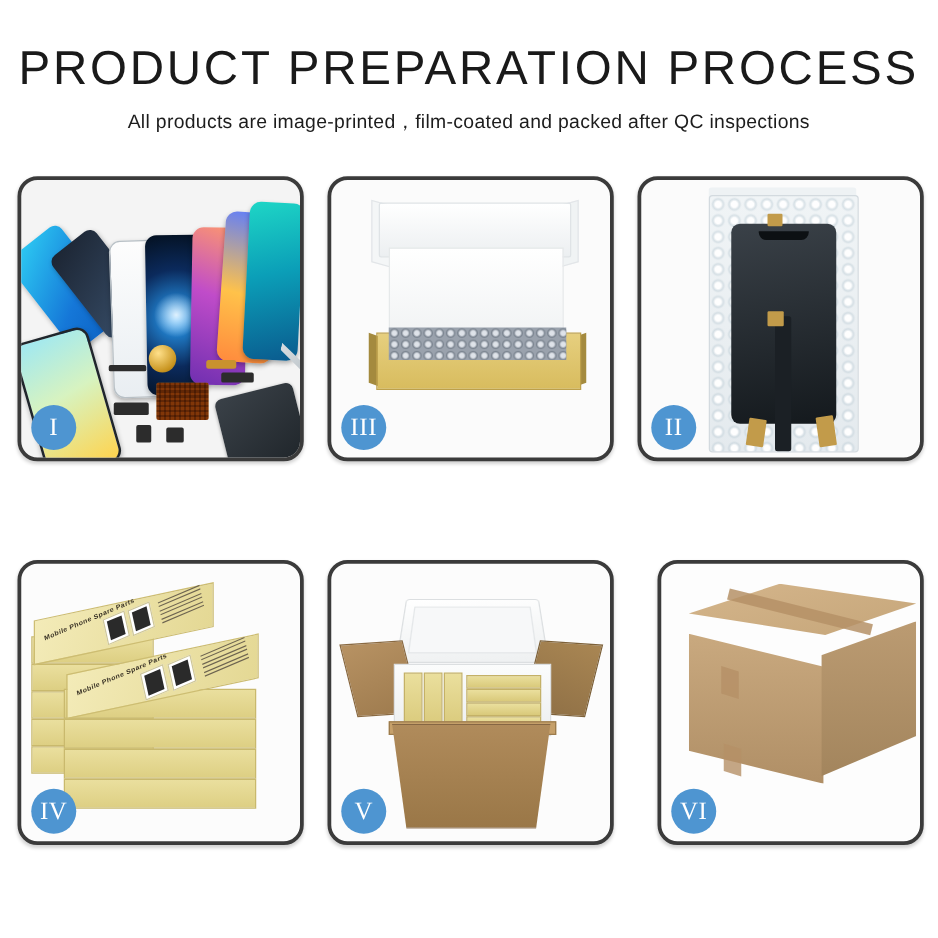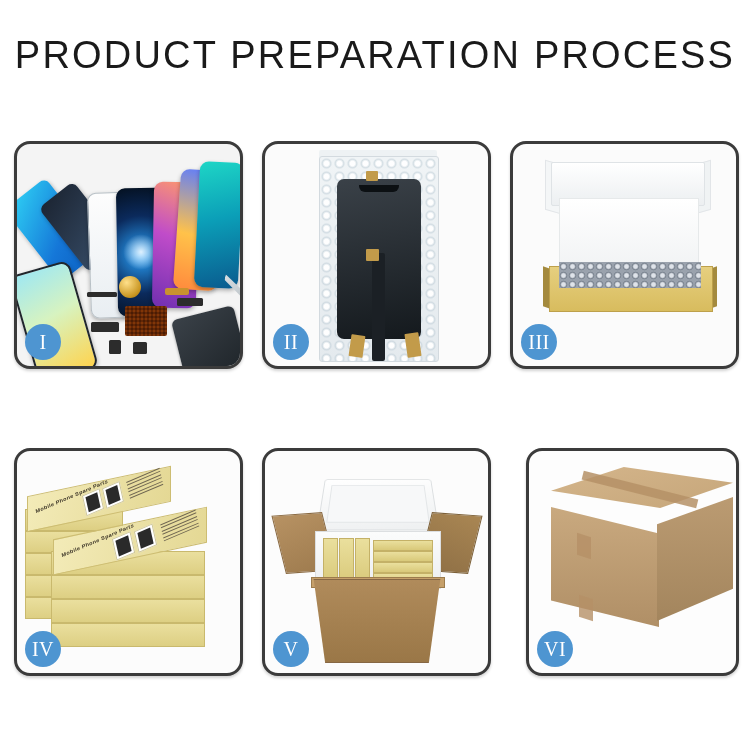--- a/index.html
+++ b/index.html
@@ -192,20 +192,21 @@
   .tp-b{left:48px;top:84px;width:14px;height:22px;transform:skewY(18deg);opacity:.8;}
   .tp-c{left:50px;top:146px;width:14px;height:22px;transform:skewY(18deg);opacity:.8;}
 </style>
 </head>
 <body>
 
 <div class="page">
 
   <div class="header">
     <div class="title">PRODUCT PREPARATION PROCESS</div>
+    <div class="subtitle">All products are image-printed，film-coated and packed after QC inspections</div>
   </div>
 
   <div class="grid">
 
     <div class="panel p1">
       <div class="stage">
         <div class="ph ph-a"></div>
         <div class="ph ph-b"></div>
         <div class="ph ph-c"></div>
         <div class="ph ph-d"></div>
@@ -222,47 +223,47 @@
           <div class="chip" style="left:96px;top:24px;width:26px;height:8px;"></div>
           <div class="chip" style="left:28px;top:66px;width:12px;height:14px;"></div>
           <div class="chip" style="left:52px;top:68px;width:14px;height:12px;"></div>
           <div class="backplate"></div>
           <div class="tweez"></div>
         </div>
       </div>
       <div class="badge">I</div>
     </div>
 
+    <div class="panel p3">
+      <div class="stage">
+        <div class="lidflapL"></div>
+        <div class="lidflapR"></div>
+        <div class="lid3"></div>
+        <div class="foam3"></div>
+        <div class="sideL3"></div>
+        <div class="sideR3"></div>
+        <div class="boxbody3"></div>
+        <div class="bub3"></div>
+      </div>
+      <div class="badge">III</div>
+    </div>
+
     <div class="panel p2">
       <div class="stage">
         <div class="bubtop"></div>
         <div class="bubblebag">
           <div class="screen2"></div>
           <div class="flex2"></div>
           <div class="tape t1"></div>
           <div class="tape t2"></div>
           <div class="tape t3"></div>
           <div class="tape t4"></div>
         </div>
       </div>
       <div class="badge">II</div>
-    </div>
-
-    <div class="panel p3">
-      <div class="stage">
-        <div class="lidflapL"></div>
-        <div class="lidflapR"></div>
-        <div class="lid3"></div>
-        <div class="foam3"></div>
-        <div class="sideL3"></div>
-        <div class="sideR3"></div>
-        <div class="boxbody3"></div>
-        <div class="bub3"></div>
-      </div>
-      <div class="badge">III</div>
     </div>
 
     <div class="panel p4">
       <div class="stage">
         <div class="stack">
 
           <div class="bx" style="left:2px;top:44px;width:96px;height:20px;"></div>
           <div class="bx" style="left:2px;top:66px;width:96px;height:20px;"></div>
           <div class="bx" style="left:2px;top:88px;width:96px;height:20px;"></div>
           <div class="bx" style="left:2px;top:110px;width:96px;height:20px;"></div>

